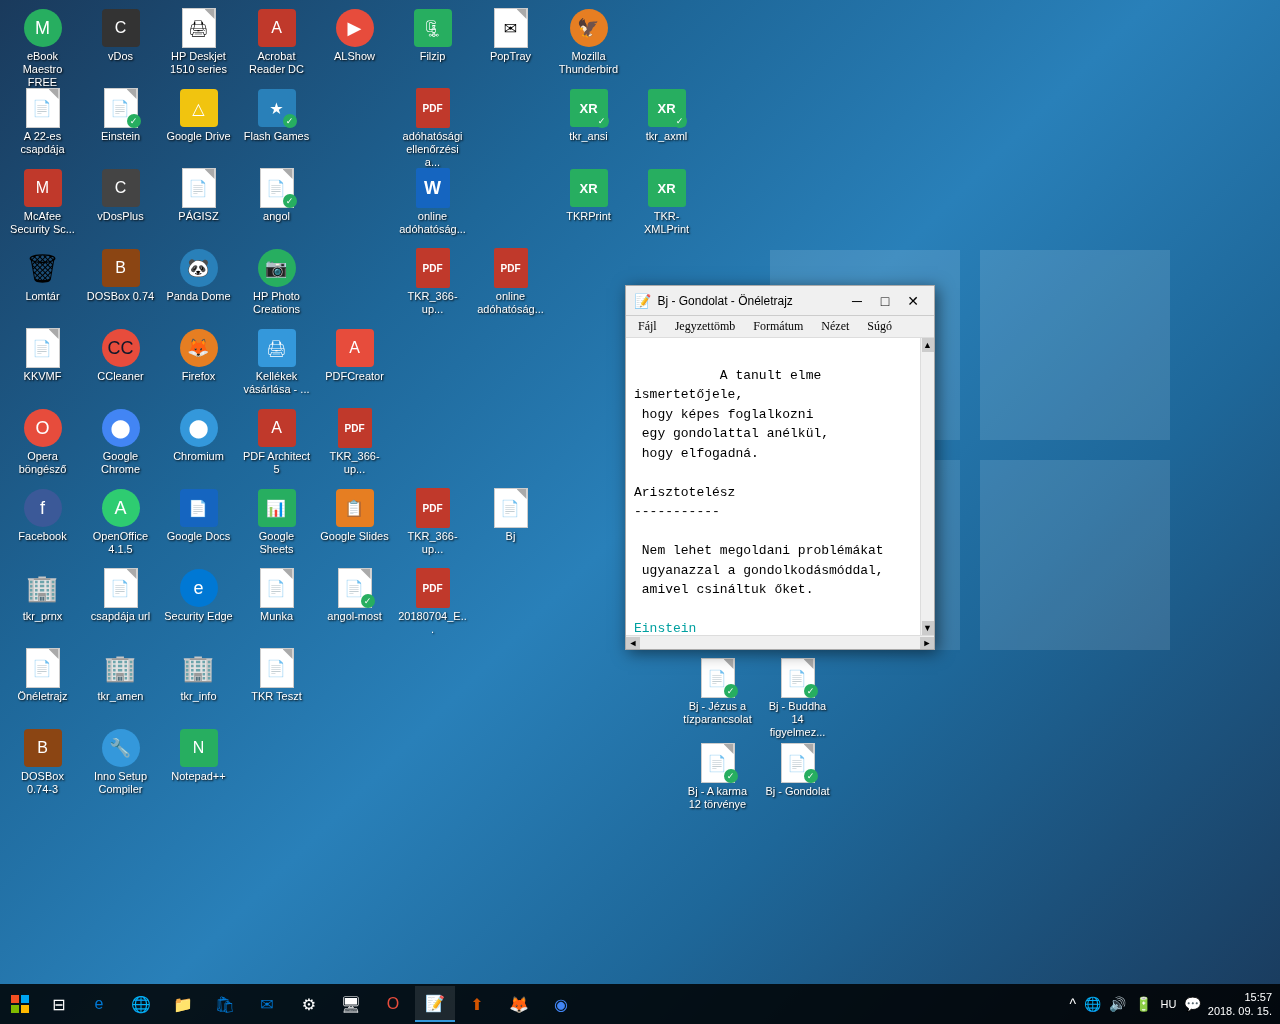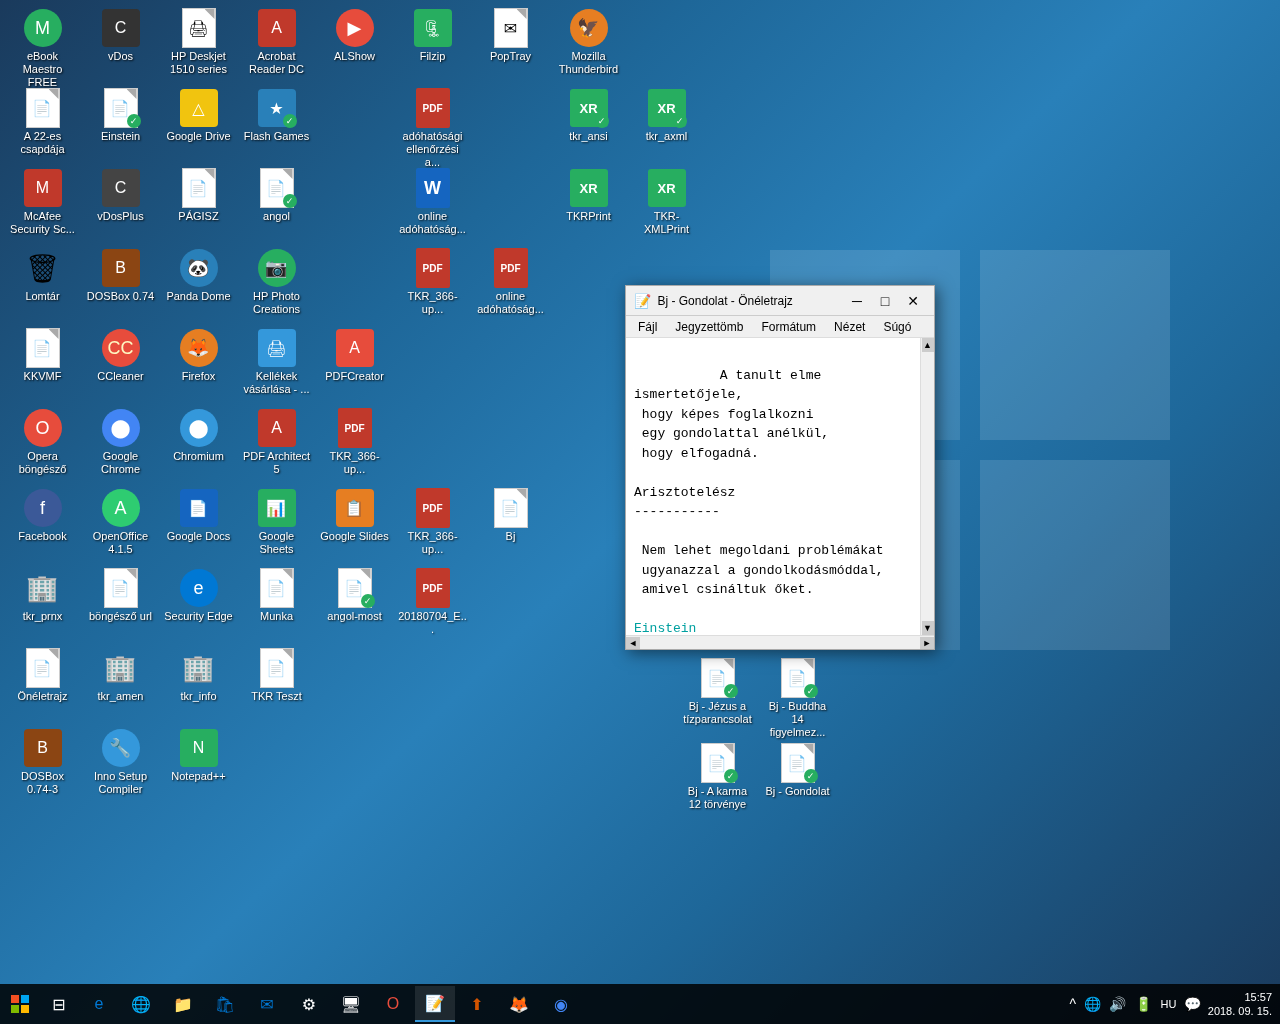--- a/index.html
+++ b/index.html
@@ -212,20 +212,21 @@
       gap: 2px;
     }
 
     .notepad-menu-item {
       padding: 0 8px;
       height: 22px;
       display: flex;
       align-items: center;
       font-size: 12px;
       cursor: pointer;
+      font-family: Liberation Serif, serif;
     }
 
     .notepad-content {
       flex: 1;
       overflow-y: auto;
       padding: 4px;
       font-family: 'Courier New', monospace;
       font-size: 13px;
       color: #000;
       line-height: 1.5;
@@ -437,21 +438,21 @@
 adóhatóság...</div>
       </div>
       <div class="icon" style="left: 5px; top: 325px;">
         <div class="icon-img">
           <div style="width:34px;height:40px;background:white;border:1px solid #ccc;position:relative;display:flex;align-items:center;justify-content:center;font-size:16px;">📄<div style="position:absolute;top:0;right:0;width:10px;height:10px;background:#aaa;clip-path:polygon(0 0, 100% 100%, 100% 0);"></div></div>
         </div>
         <div class="icon-label">KKVMF</div>
       </div>
       <div class="icon" style="left: 83px; top: 325px;">
         <div class="icon-img">
-          <div style="width:38px;height:38px;border-radius:50%;background:#e74c3c;display:flex;align-items:center;justify-content:center;font-size:18px;color:#fef9c3;">CC</div>
+          <div style="width:38px;height:38px;border-radius:50%;background:#e74c3c;display:flex;align-items:center;justify-content:center;font-size:18px;color:#0f172a;">CC</div>
         </div>
         <div class="icon-label">CCleaner</div>
       </div>
       <div class="icon" style="left: 161px; top: 325px;">
         <div class="icon-img">
           <div style="width:38px;height:38px;border-radius:50%;background:#e67e22;display:flex;align-items:center;justify-content:center;font-size:18px;color:white;">🦊</div>
         </div>
         <div class="icon-label">Firefox</div>
       </div>
       <div class="icon" style="left: 239px; top: 325px;">
@@ -546,21 +547,21 @@
       <div class="icon" style="left: 5px; top: 565px;">
         <div class="icon-img">
           <div style="width:38px;height:38px;display:flex;align-items:center;justify-content:center;font-size:26px;">🏢</div>
         </div>
         <div class="icon-label">tkr_prnx</div>
       </div>
       <div class="icon" style="left: 83px; top: 565px;">
         <div class="icon-img">
           <div style="width:34px;height:40px;background:white;border:1px solid #ccc;position:relative;display:flex;align-items:center;justify-content:center;font-size:16px;">📄<div style="position:absolute;top:0;right:0;width:10px;height:10px;background:#aaa;clip-path:polygon(0 0, 100% 100%, 100% 0);"></div></div>
         </div>
-        <div class="icon-label">böngésző url</div>
+        <div class="icon-label">csapdája url</div>
       </div>
       <div class="icon" style="left: 161px; top: 565px;">
         <div class="icon-img">
           <div style="width:38px;height:38px;border-radius:50%;background:#0078d4;display:flex;align-items:center;justify-content:center;font-size:18px;color:white;">e</div>
         </div>
         <div class="icon-label">Security
 Edge</div>
       </div>
       <div class="icon" style="left: 239px; top: 565px;">
         <div class="icon-img">

